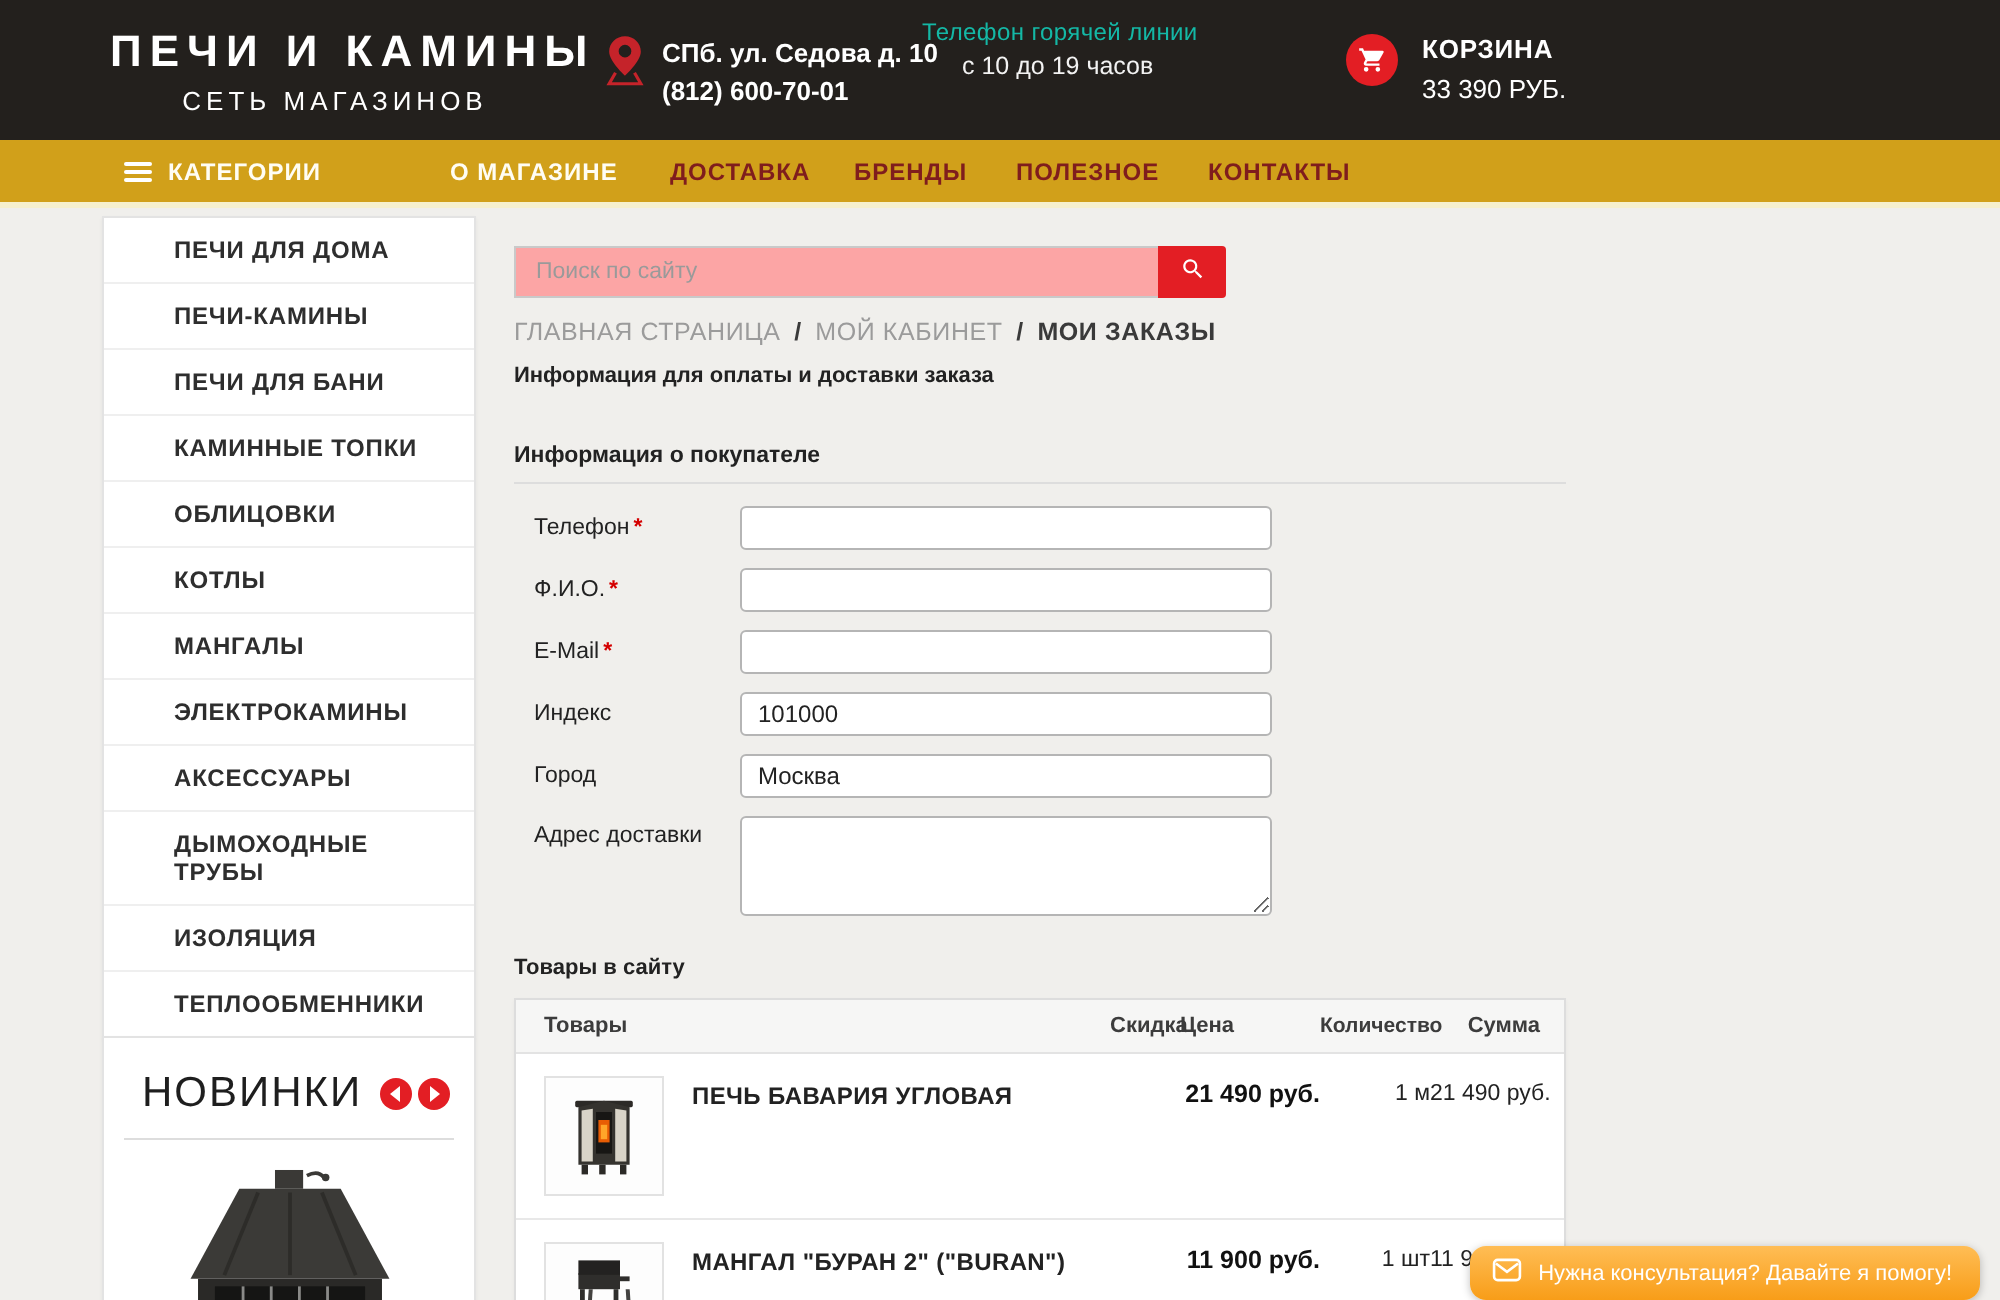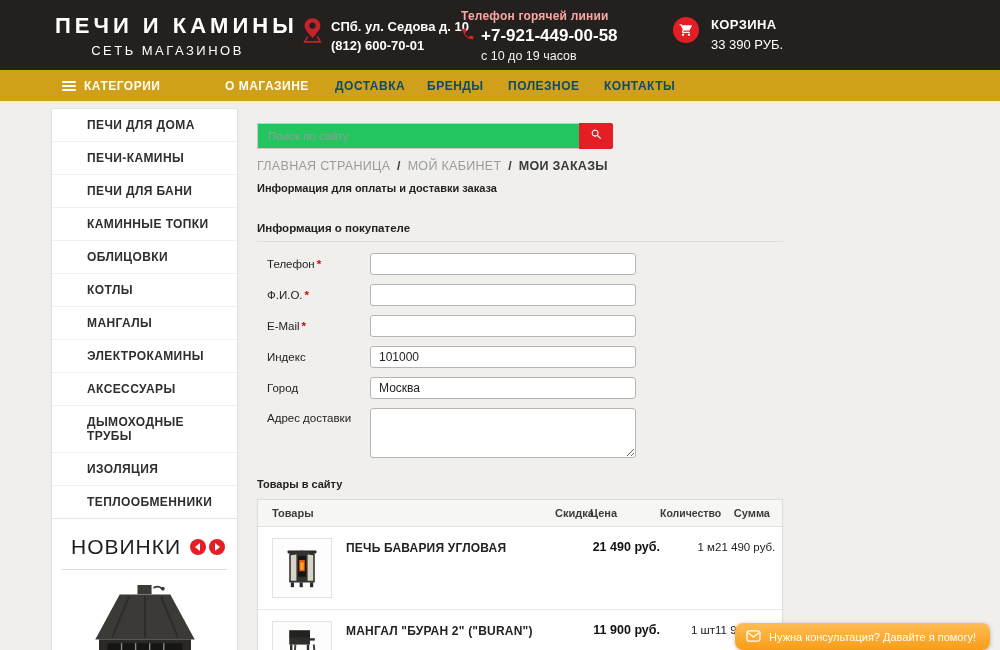--- a/index.html
+++ b/index.html
@@ -9,31 +9,31 @@
     -webkit-font-smoothing:antialiased;
   }
   
   .header{position:absolute;left:0;top:0;width:1000px;height:70px;background:#23201d;}
   .logo{position:absolute;left:55px;top:13px;width:225px;text-align:center;color:#fff;cursor:pointer;}
   .logo-title{font-size:22px;font-weight:700;letter-spacing:4px;white-space:nowrap;}
   .logo-sub{font-size:13px;letter-spacing:2.5px;margin-top:4px;}
   .addr{position:absolute;left:303px;top:17px;display:flex;gap:9px;color:#fff;}
   .addr-lines{font-size:13px;line-height:19px;font-weight:600;}
   .hotline{position:absolute;left:461px;top:9px;}
-  .hotline-title{color:#fca5a5;font-size:12px;font-weight:700;letter-spacing:.2px;}
+  .hotline-title{color:#14b8a6;font-size:12px;font-weight:400;letter-spacing:.2px;}
   .hotline-phone{color:#fff;font-size:17px;font-weight:700;margin-top:3px;display:flex;align-items:center;gap:6px;}
   .hotline-hours{color:#f2f2f2;font-size:12.5px;margin-top:3px;padding-left:20px;}
   .cart{position:absolute;left:673px;top:15px;display:flex;gap:12px;cursor:pointer;}
   .cart-circle{width:26px;height:26px;border-radius:50%;background:#e31e24;display:flex;align-items:center;justify-content:center;flex:0 0 auto;margin-top:2px;}
   .cart-lines{color:#fff;font-size:13px;line-height:20px;}
   .cart-label{font-weight:700;letter-spacing:.4px;}
   
   .nav{position:absolute;left:0;top:70px;width:1000px;height:31px;background:#d1a01a;border-bottom:3px solid #f6f0cd;}
   .nav-item{position:absolute;top:0;height:31px;display:flex;align-items:center;gap:8px;color:#fffdf4;font-size:12px;font-weight:700;letter-spacing:.5px;cursor:pointer;white-space:nowrap;}
-  .nav-item.dim{color:#0c4a6e;}
+  .nav-item.dim{color:#7f1d1d;}
   .burger{width:14px;height:10px;display:flex;flex-direction:column;justify-content:space-between;}
   .burger i{display:block;height:2px;background:#fff;border-radius:1px;}
   
   .side-card{position:absolute;left:51px;width:187px;background:#fff;border:1px solid #e3e3e3;box-shadow:0 1px 2px rgba(0,0,0,.05);box-sizing:border-box;}
   .cats{top:108px;}
   .cats ul{list-style:none;margin:0;padding:0;}
   .cats li{padding:9px 8px 9px 35px;font-size:12px;font-weight:600;letter-spacing:.4px;color:#2e2e2e;cursor:pointer;}
   .cats li + li{border-top:1px solid #efefef;}
   .novel{top:518px;height:180px;}
   .novel-head{display:flex;align-items:center;justify-content:space-between;padding:16px 12px 10px 19px;}
@@ -41,21 +41,21 @@
   .novel-arrows{display:flex;gap:3px;}
   .arrow-btn{width:16px;height:16px;border-radius:50%;background:#e31e24;display:flex;align-items:center;justify-content:center;cursor:pointer;}
   .tri{width:0;height:0;border-top:4px solid transparent;border-bottom:4px solid transparent;}
   .tri-l{border-right:5px solid #fff;margin-right:1px;}
   .tri-r{border-left:5px solid #fff;margin-left:1px;}
   .novel-divider{border-top:1px solid #ddd;margin:0 10px;}
   .novel-img{display:block;margin:13px auto 0 auto;}
   
   .main{position:absolute;left:257px;top:123px;width:526px;}
   .search-row{display:flex;height:26px;}
-  .search-input{flex:0 0 322px;height:26px;box-sizing:border-box;border:1px solid #c9c9c9;border-right:none;padding:0 10px;font-size:11.5px;font-family:"Liberation Sans",sans-serif;color:#333;outline:none;background:#22c55e;}
+  .search-input{flex:0 0 322px;height:26px;box-sizing:border-box;border:1px solid #c9c9c9;border-right:none;padding:0 10px;font-size:11.5px;font-family:"Liberation Sans",sans-serif;color:#333;outline:none;background:#fca5a5;}
   .search-input::placeholder{color:#9a9a9a;}
   .search-btn{width:34px;height:26px;background:#e31e24;border:none;border-radius:0 2px 2px 0;display:flex;align-items:center;justify-content:center;cursor:pointer;}
   .breadcrumbs{margin-top:10px;font-size:12.5px;letter-spacing:.3px;color:#9b9b9b;}
   .crumb{cursor:pointer;}
   .crumb-sep{color:#3a3a3a;font-weight:700;margin:0 3px;}
   .crumb-current{color:#3a3a3a;font-weight:700;}
   .info-line{margin-top:9px;font-size:11px;font-weight:700;color:#222;}
   .form-sect{margin-top:28px;}
   .sect-title{font-size:11.5px;font-weight:700;color:#222;padding-bottom:7px;border-bottom:1px solid #ddd;}
   .form-rows{margin-top:11px;}
@@ -95,28 +95,20 @@
         <path d="M6 24l-4 7h20l-4-7" fill="none" stroke="#c5232a" stroke-width="2"></path>
       </svg>
     </span>
     <div class="addr-lines">
       <div>СПб. ул. Седова д. 10</div>
       <div>(812) 600-70-01</div>
     </div>
   </div>
   <div class="hotline">
     <div class="hotline-title">Телефон горячей линии</div>
-    <div class="hotline-phone">
-      <span>
-        <svg width="14" height="14" viewBox="0 0 24 24">
-          <path fill="#e31e24" d="M6.6 10.8c1.4 2.8 3.8 5.2 6.6 6.6l2.2-2.2c.3-.3.7-.4 1-.2 1.2.4 2.4.6 3.7.6.6 0 1 .4 1 1V20c0 .6-.4 1-1 1C10.8 21 3 13.2 3 3.9c0-.6.4-1 1-1h3.5c.6 0 1 .4 1 1 0 1.3.2 2.5.6 3.7.1.3 0 .7-.2 1l-2.3 2.2z"></path>
-        </svg>
-      </span>
-      <span>+7-921-449-00-58</span>
-    </div>
     <div class="hotline-hours">с 10 до 19 часов</div>
   </div>
   <div class="cart">
     <div class="cart-circle">
       <svg width="14" height="14" viewBox="0 0 24 24">
         <path fill="#fff" d="M7 18a2 2 0 1 0 0 4 2 2 0 0 0 0-4zm10 0a2 2 0 1 0 0 4 2 2 0 0 0 0-4zM7.2 14.8c0 .1.1.2.2.2h11v2H7a2 2 0 0 1-1.8-3l1.3-2.4L3 4H1V2h3.3l.9 2H21a1 1 0 0 1 .9 1.5l-3.6 6.5c-.3.6-1 1-1.7 1H8.1l-.9 1.6v.2z"></path>
       </svg>
     </div>
     <div class="cart-lines">
       <div class="cart-label">КОРЗИНА</div>

